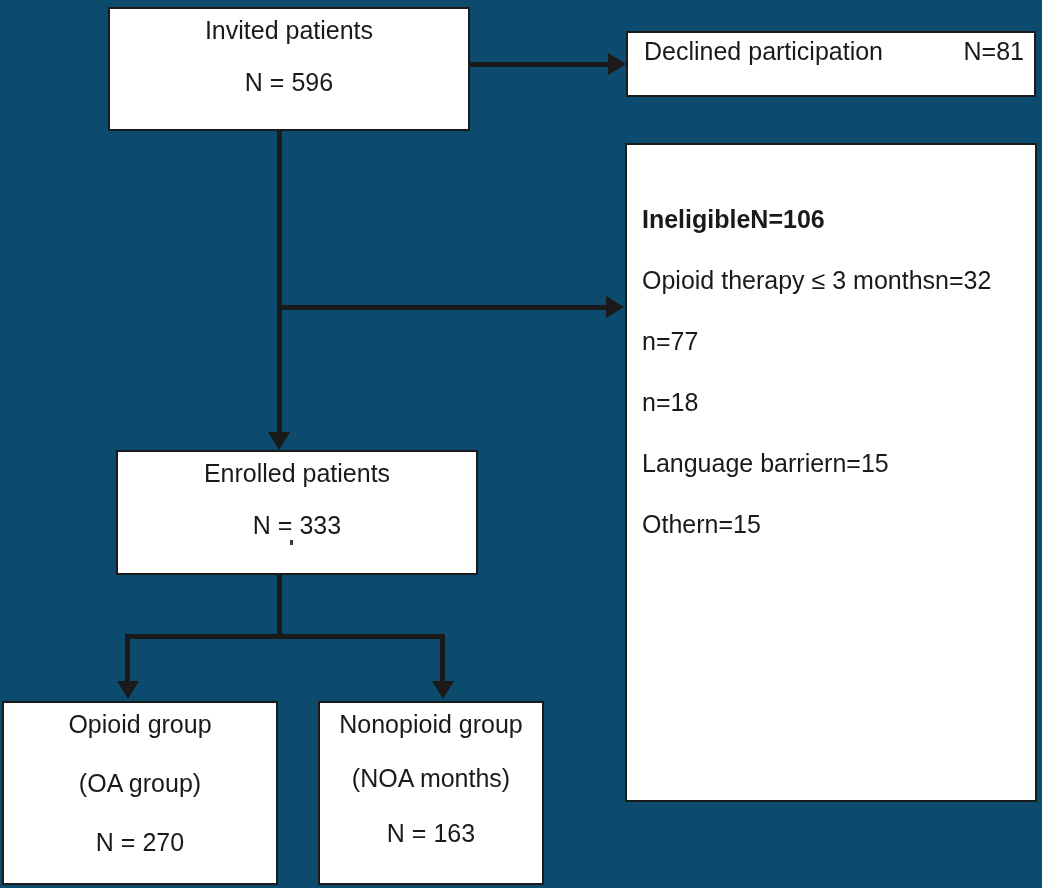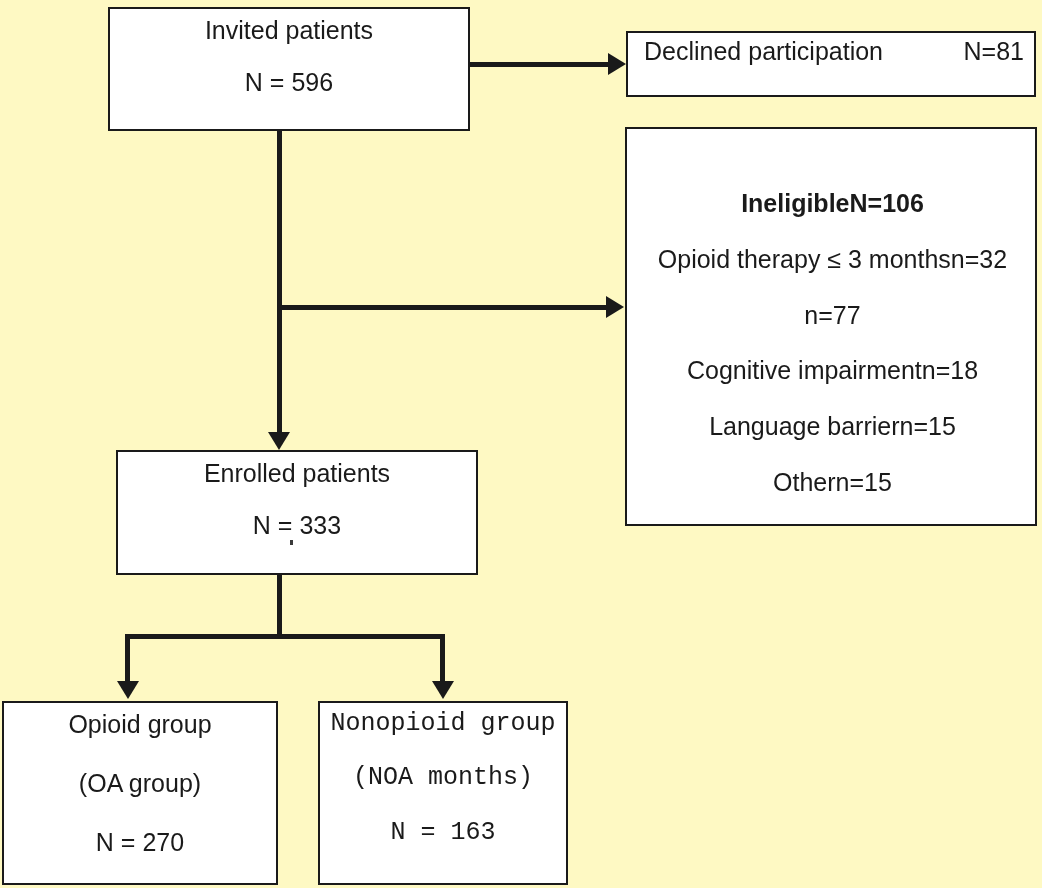--- a/index.html
+++ b/index.html
@@ -9,21 +9,21 @@
     background: #ffffff;
   }
   body {
     font-family: "Liberation Sans", sans-serif;
     color: #1a1a1a;
   }
   #flowchart {
     position: relative;
     width: 1042px;
     height: 888px;
-    background: #fef9c3;
+    background: #0c4a6e;
     overflow: hidden;
   }
   .box {
     position: absolute;
     box-sizing: border-box;
     border: 2px solid #1a1a1a;
     background: #ffffff;
     display: flex;
     flex-direction: column;
     align-items: center;
@@ -55,24 +55,24 @@
     height: 66px;
     flex-direction: row;
     align-items: flex-start;
     justify-content: space-between;
     padding: 5px 10px 0 16px;
   }
 
   
   #box-ineligible {
     left: 625px;
-    top: 127px;
+    top: 143px;
     width: 412px;
-    height: 399px;
-    align-items: center;
+    height: 659px;
+    align-items: flex-start;
     justify-content: flex-start;
     padding: 60px 12px 0 15px;
   }
   .inel-row {
     display: flex;
     flex-direction: row;
     justify-content: space-between;
     align-items: baseline;
     height: 61px;
   }
@@ -102,24 +102,23 @@
     left: 2px;
     top: 701px;
     width: 276px;
     height: 184px;
     padding-top: 8px;
     justify-content: space-between;
   }
   #box-nonopioid {
     left: 318px;
     top: 701px;
-    width: 250px;
+    width: 226px;
     height: 184px;
     padding-top: 8px;
-    font-family: Liberation Mono, monospace;
   }
   #box-opioid .box-line, #box-nonopioid .box-line { margin-bottom: 28px; }
 
   
   .conn {
     position: absolute;
     background: #1a1a1a;
   }
   .arrow-right {
     position: absolute;
@@ -205,21 +204,20 @@
       <span class="inel-count">N=106</span>
     </div>
     <div class="inel-row">
       <span class="inel-label">Opioid therapy ≤ 3 months</span>
       <span class="inel-count">n=32</span>
     </div>
     <div class="inel-row">
       <span class="inel-count">n=77</span>
     </div>
     <div class="inel-row">
-      <span class="inel-label">Cognitive impairment</span>
       <span class="inel-count">n=18</span>
     </div>
     <div class="inel-row">
       <span class="inel-label">Language barrier</span>
       <span class="inel-count">n=15</span>
     </div>
     <div class="inel-row">
       <span class="inel-label">Other</span>
       <span class="inel-count">n=15</span>
     </div>

